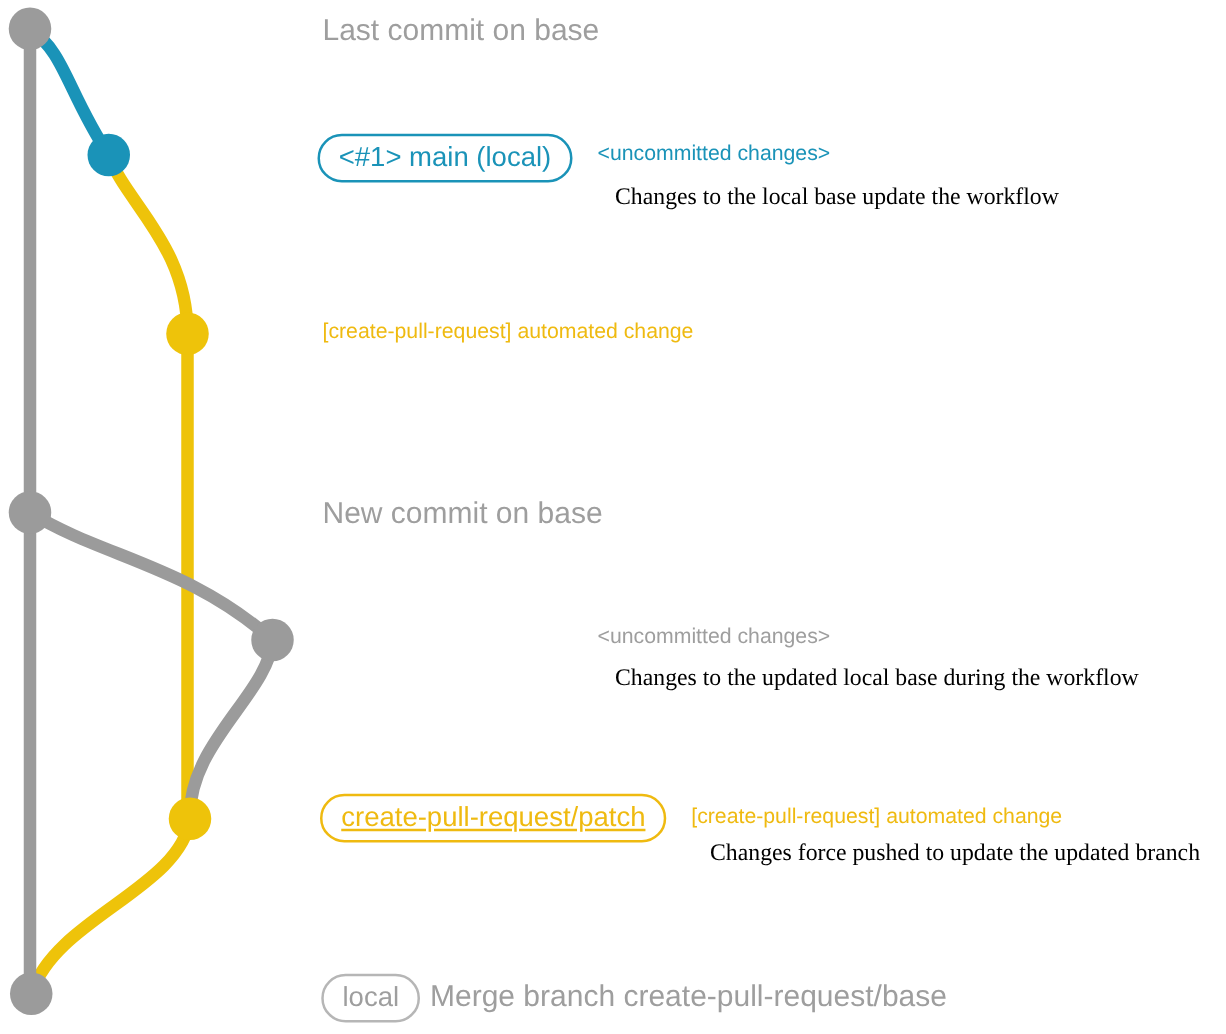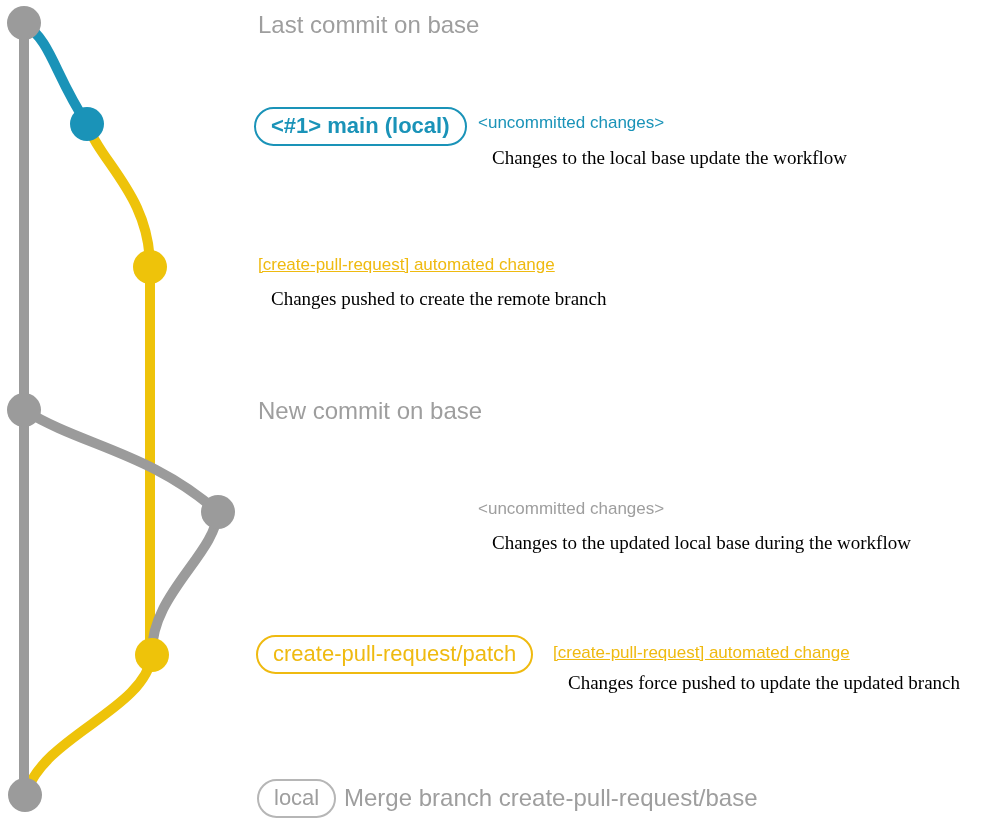--- a/index.html
+++ b/index.html
@@ -14,34 +14,34 @@
   #graph { position: absolute; left: 0; top: 0; }
   .txt { position: absolute; white-space: nowrap; line-height: 1.15; }
   .lg { font-size: 24px; }
   .md { font-size: 17px; }
   .serif {
     font-family: "Liberation Serif", serif;
     font-size: 19px;
     color: var(--desc);
   }
   .c-teal   { color: var(--teal); }
-  .c-yellow { color: var(--yellow-text); text-decoration: underline; }
+  .c-yellow { color: var(--yellow-text); }
   .c-gray   { color: var(--gray-text); }
   .tag {
     position: absolute;
     white-space: nowrap;
     font-size: 22px;
     line-height: 1.2;
     padding: 4px 15px 5px 15px;
     border: 2px solid;
     border-radius: 20px;
     background: #ffffff;
   }
-  .tag-teal   { color: var(--teal);        border-color: var(--teal); font-weight: bold; }
-  .tag-yellow { color: var(--yellow-text); border-color: var(--yellow-text); }
+  .tag-teal   { color: var(--teal);        border-color: var(--teal); }
+  .tag-yellow { color: var(--yellow-text); border-color: var(--yellow-text); text-decoration: underline; }
   .tag-gray   { color: var(--gray-text);   border-color: var(--gray-border); }
 </style>
 </head>
 <body>
 
 <div class="stage">
 
   <svg id="graph" width="981" height="827" viewBox="0 0 981 827">
       <path d="M 150 267 L 150 655" fill="none" stroke="#eec30a" stroke-width="10" stroke-linecap="round"></path>
       <path d="M 87 124 C 100 162, 150 196, 150 267" fill="none" stroke="#eec30a" stroke-width="10" stroke-linecap="round"></path>
@@ -59,21 +59,20 @@
       <circle cx="25" cy="795" r="17" fill="#9b9b9b"></circle>
     </svg>
 
   <div class="txt lg c-gray" style="left:258px; top:11px">Last commit on base</div>
 
   <div class="tag tag-teal" style="left:254px; top:107px">&lt;#1&gt; main (local)</div>
   <div class="txt md c-teal" style="left:478px; top:113px">&lt;uncommitted changes&gt;</div>
   <div class="txt serif" style="left:492px; top:147px">Changes to the local base update the workflow</div>
 
   <div class="txt md c-yellow" style="left:258px; top:255px">[create-pull-request] automated change</div>
-  <div class="txt serif" style="left:271px; top:288px">Changes pushed to create the remote branch</div>
 
   <div class="txt lg c-gray" style="left:258px; top:397px">New commit on base</div>
 
   <div class="txt md c-gray" style="left:478px; top:499px">&lt;uncommitted changes&gt;</div>
   <div class="txt serif" style="left:492px; top:532px">Changes to the updated local base during the workflow</div>
 
   <div class="tag tag-yellow" style="left:256px; top:635px">create-pull-request/patch</div>
   <div class="txt md c-yellow" style="left:553px; top:643px">[create-pull-request] automated change</div>
   <div class="txt serif" style="left:568px; top:672px">Changes force pushed to update the updated branch</div>
 

